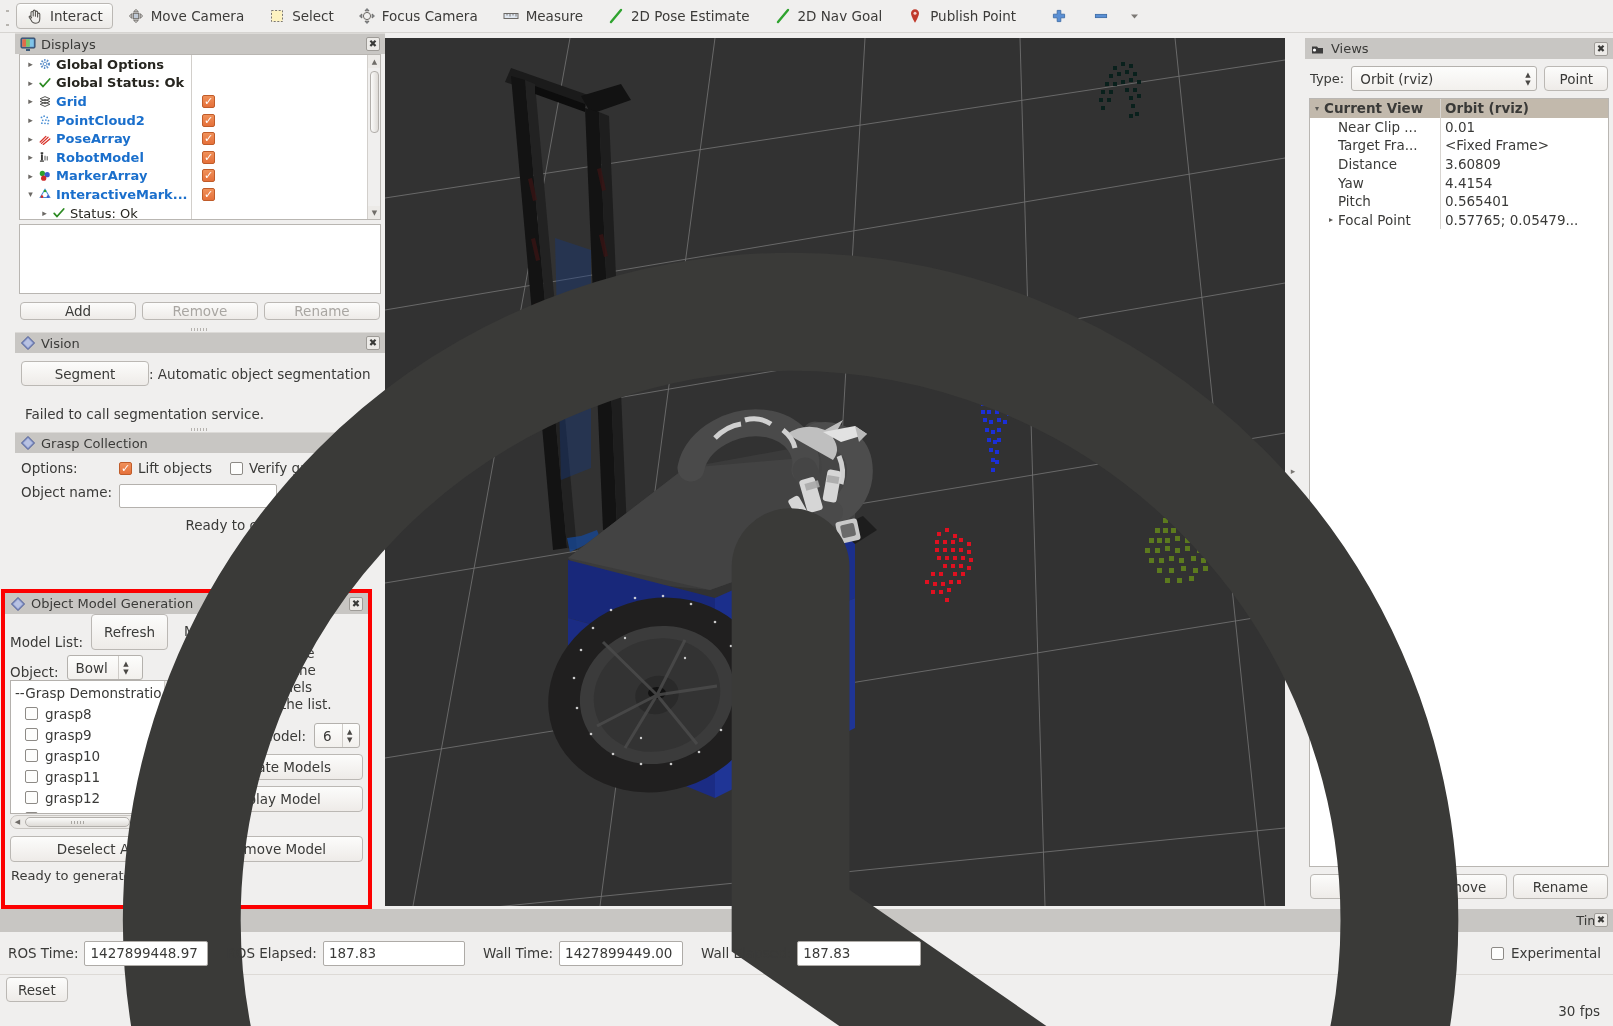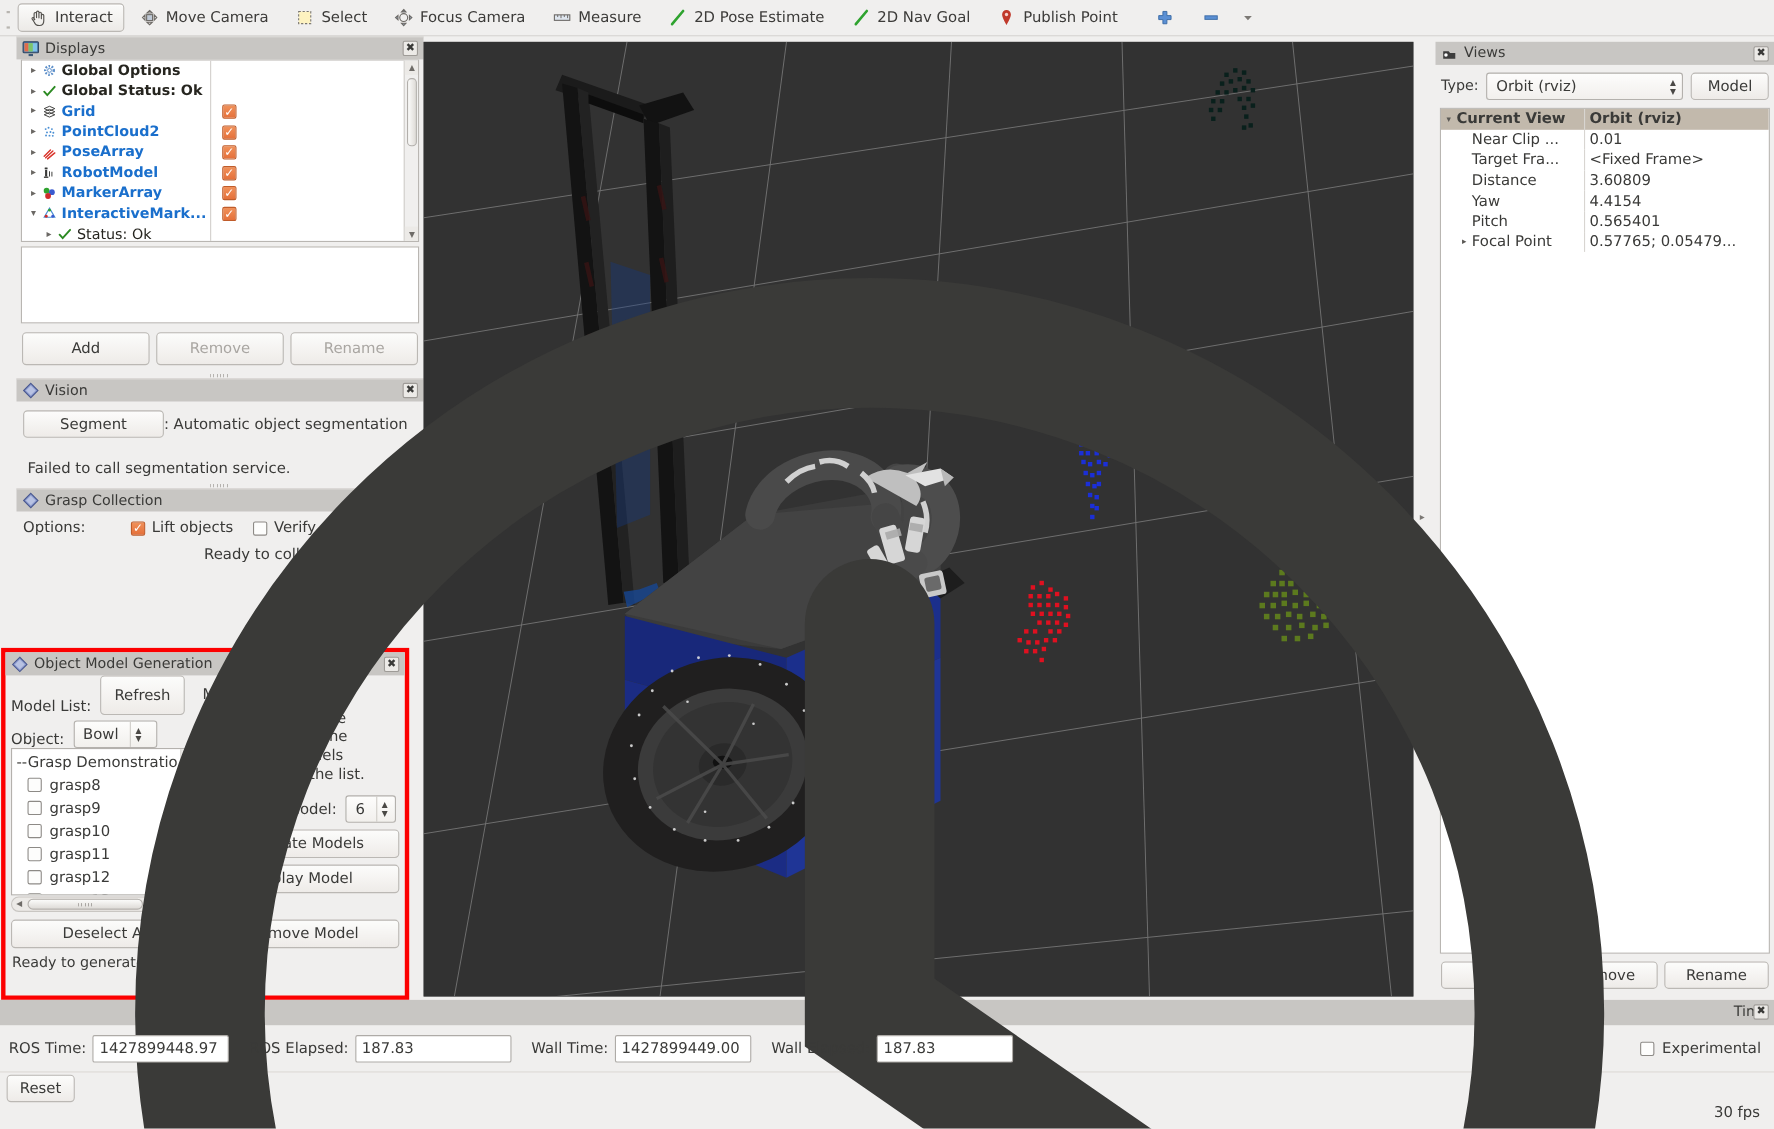--- a/index.html
+++ b/index.html
@@ -110,21 +110,21 @@
     position: absolute; left: 2px; width: 9px; border-radius: 4px;
     background: linear-gradient(90deg,#fbfbfa,#dedbd7);
     border: 1px solid #b2afab;
   }
   .detail-box {
     margin: 4px 4px 0 4px; height: 70px;
     border: 1px solid #b9b6b2; background: #fff;
   }
   .btn-row { display: flex; gap: 6px; padding: 8px 5px 6px 5px; }
   .btn {
-    flex: 1 1 0; height: 30px; border: 1px solid #bbb8b4; border-radius: 4px;
+    flex: 1 1 0; height: 18px; border: 1px solid #bbb8b4; border-radius: 4px;
     background: linear-gradient(#fcfcfb,#eeebe8);
     font-size: 13.5px; color: #3a3a38;
     display: flex; align-items: center; justify-content: center;
     white-space: nowrap;
   }
   .btn.disabled { color: #a9a6a2; }
   .btn.auto { flex: 0 0 auto; padding: 0 14px; }
 
   
   #vision-body { padding: 8px 6px 4px 6px; font-size: 13.5px; }
@@ -580,20 +580,25 @@
         <div class="gc-row">
           <span class="gc-lab">Options:</span>
           <label class="cbx">
             <span class="chk on">✓</span>
             <span>Lift objects</span>
           </label>
           <label class="cbx">
             <span class="chk"></span>
             <span>Verify grasps</span>
           </label>
+        </div>
+        <div class="gc-row">
+          <span class="gc-lab">Object name:</span>
+          <input class="txtfield" style="width: 158px;" value="">
+          <div class="btn auto" style="margin-left:8px;height:25px;">Grasp</div>
         </div>
         <div id="grasp-status">Ready to collect grasp data.</div>
       </div>
     </div>
   </div>
 
   <div id="omg-wrap">
     <div class="panel-title" style="border-top:none;">
       <svg class="pt-ico" viewBox="0 0 16 16">
         <path d="M8 1.5L14.5 8 8 14.5 1.5 8z" fill="#8e9ed0" stroke="#49578f" stroke-width="1"></path>
@@ -967,21 +972,21 @@
 
     <div id="views-type-row">
       <span>Type:</span>
       <div class="combo">
         <span class="cval">Orbit (rviz)</span>
         <span class="carr">
             <span>▲</span>
             <span>▼</span>
           </span>
       </div>
-      <div class="btn auto" style="height:25px;">Model</div>
+      <div class="btn auto" style="height:25px;">Point</div>
     </div>
 
     <div id="views-table">
       <div class="vt-row hdr">
         <span class="vt-k">
           <span class="vt-arrow">▾</span>
           <span>Current View</span>
         </span>
         <span class="vt-v">Orbit (rviz)</span>
       </div>

